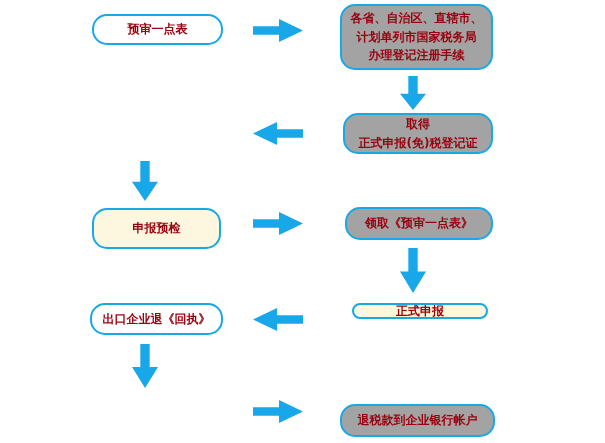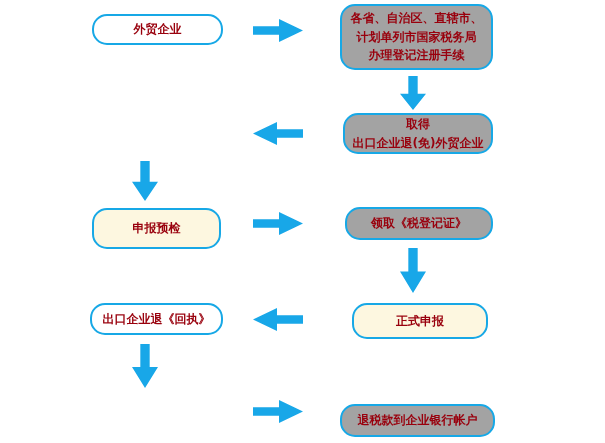--- a/index.html
+++ b/index.html
@@ -35,47 +35,47 @@
   }
   .arrow-right{clip-path:polygon(0 32%,52% 32%,52% 0,100% 50%,52% 100%,52% 68%,0 68%);}
   .arrow-left{clip-path:polygon(100% 32%,48% 32%,48% 0,0 50%,48% 100%,48% 68%,100% 68%);}
   .arrow-down{clip-path:polygon(32% 0,68% 0,68% 52%,100% 52%,50% 100%,0 52%,32% 52%);}
 </style>
 </head>
 <body>
 
 <div class="canvas">
 
-  <div class="node fill-white" style="left:92px;top:14px;width:131px;height:31px">外贸企业</div>
+  <div class="node fill-white" style="left:92px;top:14px;width:131px;height:31px">预审一点表</div>
 
   <div class="arrow arrow-right" style="left:253px;top:19px;width:50px;height:23px"></div>
 
   <div class="node fill-blue" style="left:340px;top:4px;width:153px;height:66px">各省、自治区、直辖市、
 计划单列市国家税务局
 办理登记注册手续</div>
 
   <div class="arrow arrow-down" style="left:400px;top:76px;width:26px;height:34px"></div>
 
   <div class="node fill-blue" style="left:343px;top:113px;width:150px;height:41px">取得
-出口企业退(免)外贸企业</div>
+正式申报(免)税登记证</div>
 
   <div class="arrow arrow-left" style="left:253px;top:122px;width:50px;height:23px"></div>
 
 
   <div class="arrow arrow-down" style="left:132px;top:161px;width:26px;height:40px"></div>
 
   <div class="node fill-cream" style="left:92px;top:208px;width:129px;height:41px">申报预检</div>
 
   <div class="arrow arrow-right" style="left:253px;top:212px;width:50px;height:23px"></div>
 
-  <div class="node fill-blue" style="left:345px;top:207px;width:148px;height:33px">领取《税登记证》</div>
+  <div class="node fill-blue" style="left:345px;top:207px;width:148px;height:33px">领取《预审一点表》</div>
 
   <div class="arrow arrow-down" style="left:400px;top:248px;width:26px;height:45px"></div>
 
-  <div class="node fill-cream" style="left:352px;top:303px;width:136px;height:36px">正式申报</div>
+  <div class="node fill-cream" style="left:352px;top:303px;width:136px;height:16px">正式申报</div>
 
   <div class="arrow arrow-left" style="left:253px;top:308px;width:50px;height:23px"></div>
 
   <div class="node fill-white" style="left:90px;top:303px;width:133px;height:32px">出口企业退《回执》</div>
 
   <div class="arrow arrow-down" style="left:132px;top:344px;width:26px;height:44px"></div>
 
 
   <div class="arrow arrow-right" style="left:253px;top:400px;width:50px;height:23px"></div>
 

